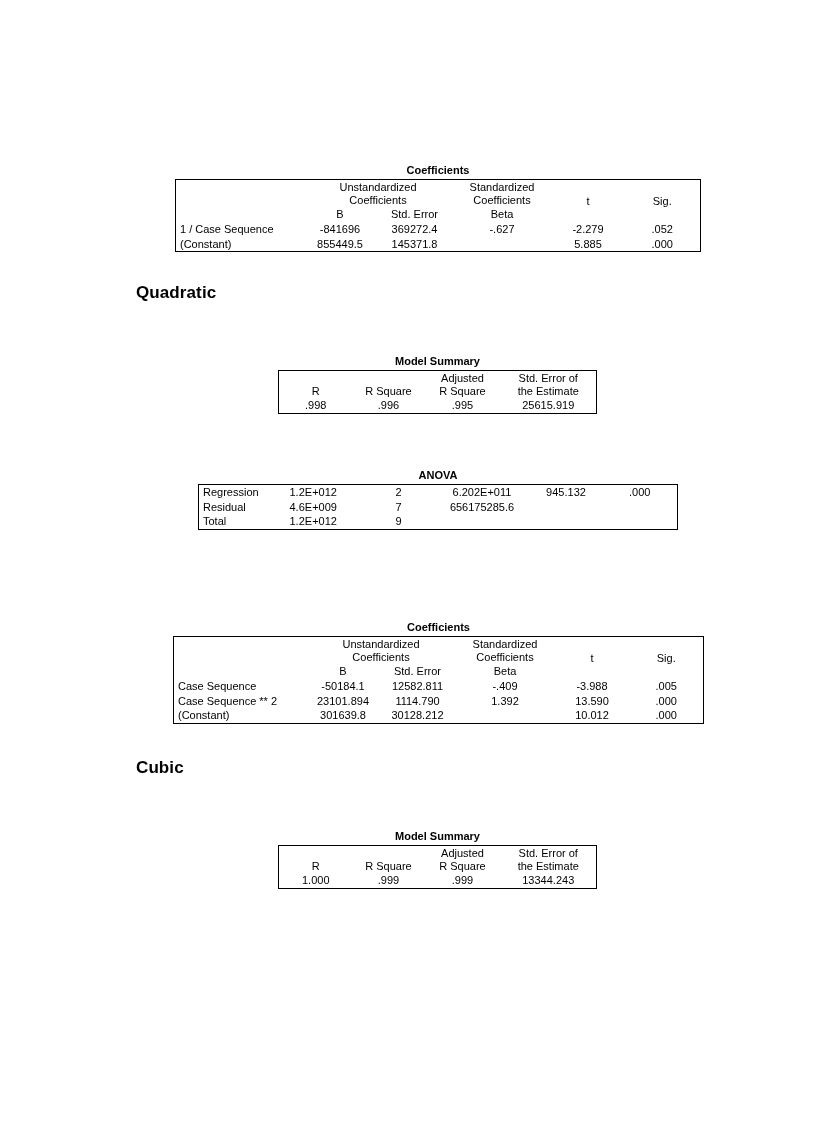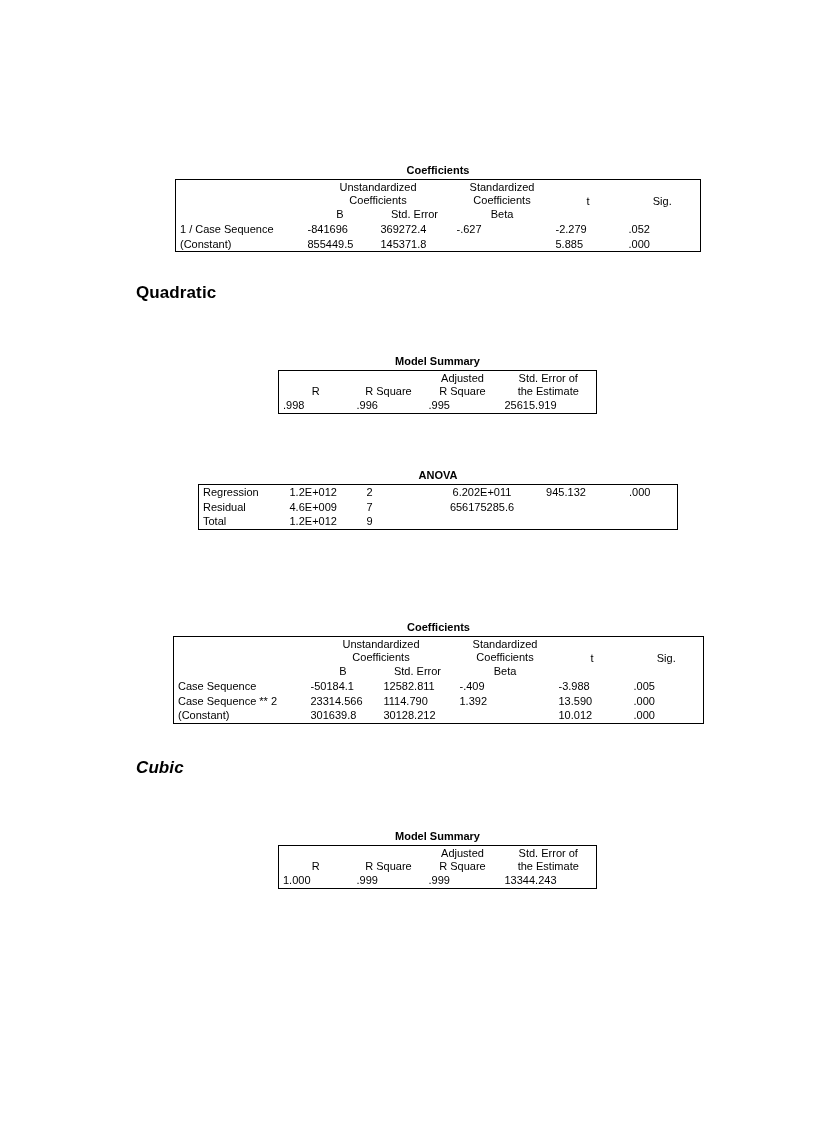--- a/index.html
+++ b/index.html
@@ -60,21 +60,21 @@
   table.spss {
     border-top: 1.3px solid #000;
     border-bottom: 1.3px solid #000;
     border-left: 1.3px solid #000;
     border-right: 1.3px solid #000;
   }
   
   .hdr-bottom { border-bottom: 1.1px solid #000; }
   .col-sep-r  { border-right: 1.1px solid #000; }
   .ctr { text-align: center; }
-  .rgt { text-align: left; }
+  .rgt { text-align: center; }
   .lft { text-align: left; }
   .nowrap { white-space: nowrap; }
   .hdr-cell { text-align: center; }
   .two-line { line-height: 1.12; }
 </style>
 </head>
 <body>
 
 <div class="page">
 
@@ -235,39 +235,39 @@
         <tr>
           <td class="lft nowrap col-sep-r">Case Sequence</td>
           <td class="rgt col-sep-r">-50184.1</td>
           <td class="rgt col-sep-r">12582.811</td>
           <td class="rgt col-sep-r">-.409</td>
           <td class="rgt col-sep-r">-3.988</td>
           <td class="rgt">.005</td>
         </tr>
         <tr>
           <td class="lft nowrap col-sep-r">Case Sequence ** 2</td>
-          <td class="rgt col-sep-r">23314.566</td>
+          <td class="rgt col-sep-r">23101.894</td>
           <td class="rgt col-sep-r">1114.790</td>
           <td class="rgt col-sep-r">1.392</td>
           <td class="rgt col-sep-r">13.590</td>
           <td class="rgt">.000</td>
         </tr>
         <tr>
           <td class="lft nowrap col-sep-r">(Constant)</td>
           <td class="rgt col-sep-r">301639.8</td>
           <td class="rgt col-sep-r">30128.212</td>
           <td class="rgt col-sep-r"></td>
           <td class="rgt col-sep-r">10.012</td>
           <td class="rgt">.000</td>
         </tr>
       </tbody>
     </table>
   </div>
 
-  <div class="section-heading" style="left:136px; top:758px;font-style:italic;">Cubic</div>
+  <div class="section-heading" style="left:136px; top:758px;">Cubic</div>
 
   <div class="tbl-block" style="left:278px; top:810px;">
     <div class="tbl-title">Model Summary</div>
     <table class="spss" style="width:318px;">
       <colgroup>
         <col style="width:74px">
         <col style="width:72px">
         <col style="width:76px">
         <col style="width:96px">
       </colgroup>

